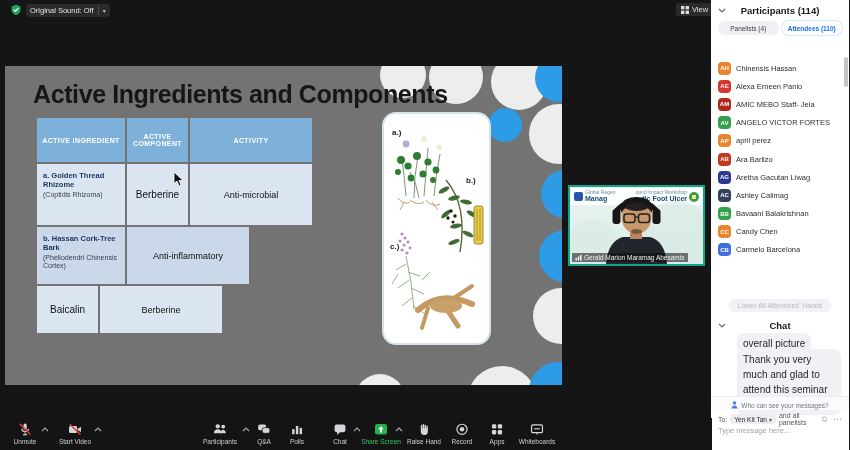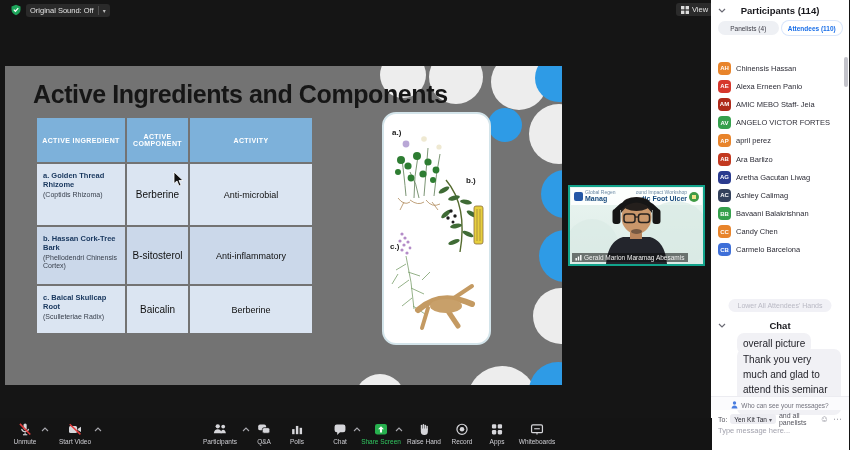--- a/index.html
+++ b/index.html
@@ -143,29 +143,24 @@
             </div>
             <div class="cell comp c2">Berberine</div>
             <div class="cell act c3">Anti-microbial</div>
           </div>
 
           <div class="trow">
             <div class="cell ing c1">
               <span class="ing-b">b. Hassan Cork-Tree Bark</span>
               <span class="ing-l">(Phellodendri  Chinensis Cortex)</span>
             </div>
-            <div class="cell comp c2">B-sitosterol</div>
             <div class="cell act c3">Anti-inflammatory</div>
           </div>
 
           <div class="trow">
-            <div class="cell ing c1">
-              <span class="ing-b">c. Baical Skullcap Root</span>
-              <span class="ing-l">(Sculleteriae  Radix)</span>
-            </div>
             <div class="cell comp c2">Baicalin</div>
             <div class="cell act c3">Berberine</div>
           </div>
         </div>
     </div>
 
     <div class="figure-card">
       <svg width="105" height="229" viewBox="0 0 105 229">
 
         <g stroke="#5a7a52" stroke-width="0.8" fill="none">

